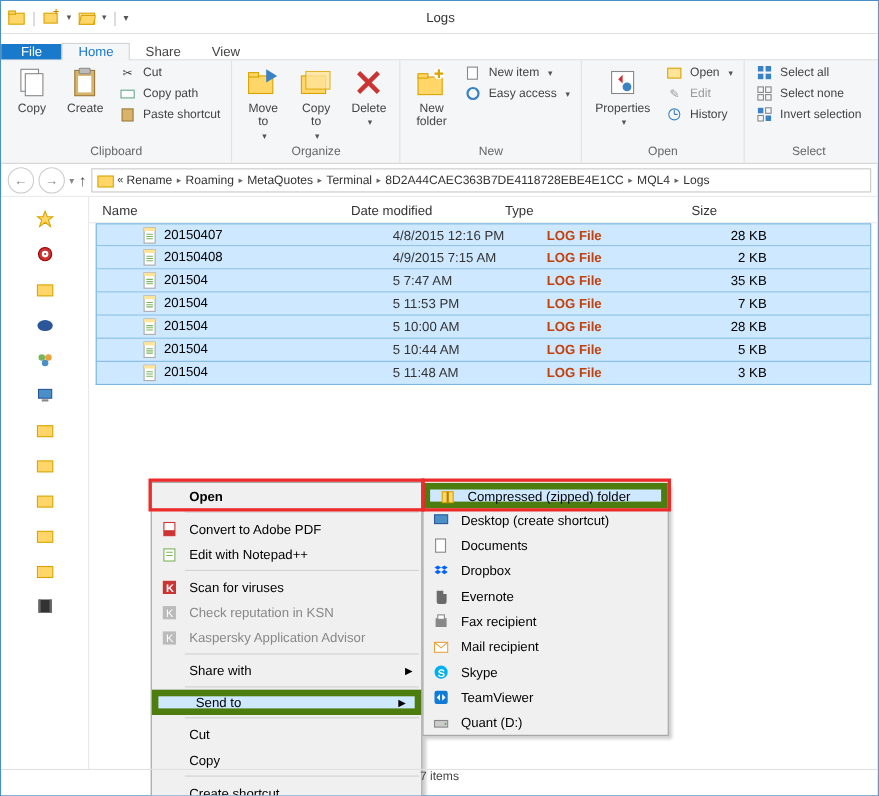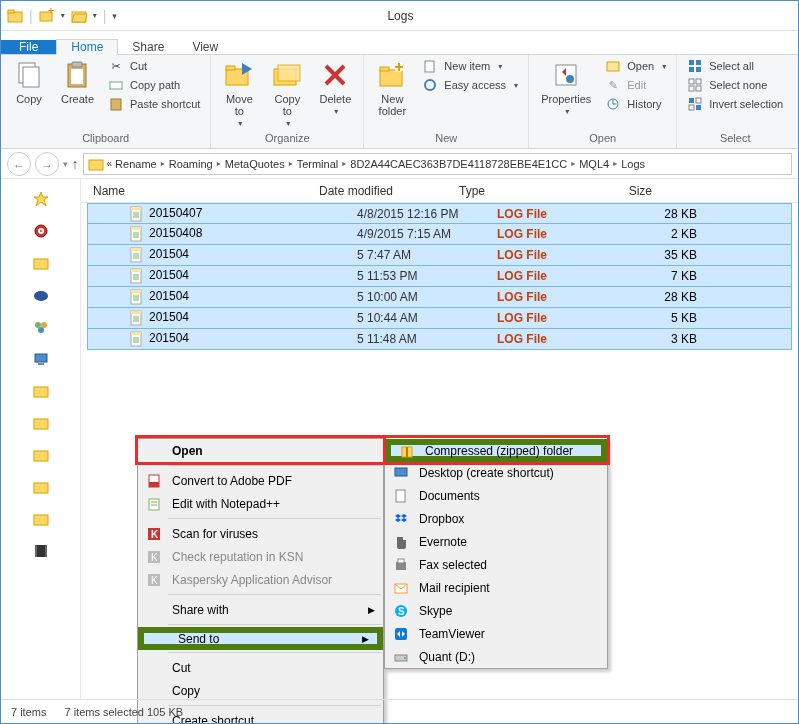--- a/index.html
+++ b/index.html
@@ -39,21 +39,21 @@
 .col-size { width: 90px; text-align: right; }
 .rows { }
 .row { height: 21px; display: flex; align-items: center; font-size: 12px; background: #cde8ff; border: 1px solid #7bb7e0; border-top: none; margin: 0 6px 0 6px; }
 .row:first-child { border-top: 1px solid #7bb7e0; }
 .row .cell { overflow: hidden; text-overflow: ellipsis; white-space: nowrap; }
 .row .c-name { width: 228px; display: flex; align-items: flex-start; gap: 4px; padding-left: 0; margin-left: 41px; }
 .row .c-date { width: 140px; color: #333; }
 .row .c-type { width: 120px; color: #c2410c; font-weight: bold; }
 .row .c-size { width: 90px; text-align: right; padding-right: 10px; }
 .file-icon { width: 16px; height: 16px; display: inline-block; }
-.statusbar { position: absolute; bottom: 0; left: 0; right: 0; height: 24px; border-top: 1px solid #e0e0e0; display: flex; align-items: center; font-size: 11px; color: #444; padding: 0 10px; gap: 18px; }
+.statusbar { position: absolute; bottom: 0; left: 0; right: 0; height: 24px; border-top: 1px solid #e0e0e0; display: flex; align-items: center; font-size: 11px; color: #444; padding: 0 21px; gap: 18px; flex-direction: column; }
 .ctx-menu { position: absolute; background: #f0f0f0; border: 1px solid #a0a0a0; font-size: 12px; box-shadow: 3px 3px 3px rgba(0,0,0,.2); }
 .ctx-item { height: 23px; display: flex; align-items: center; padding: 0 18px 0 34px; position: relative; white-space: nowrap; }
 .ctx-item.hover { background: #cde8ff; border: 6px solid #4d7c0f; height: 23px; margin: -1px 0; }
 .ctx-item .arrow { position: absolute; right: 8px; font-size: 9px; }
 .ctx-item .mi-icon { position: absolute; left: 8px; width: 16px; height: 16px; display: inline-flex; align-items: center; justify-content: center; }
 .ctx-item.dis { color: #888; }
 .ctx-sep { height: 1px; background: #d0d0d0; margin: 3px 2px 3px 30px; }
 .ctx1 { left: 136px; top: 437px; width: 247px; }
 .ctx2 { left: 383px; top: 438px; width: 224px; }
 .red-box { position: absolute; border: 3px solid #ec2b2b; pointer-events: none; }
@@ -664,21 +664,21 @@
       </span>
       <span>Evernote</span>
     </div>
   <div class="ctx-item">
       <span class="mi-icon">
         <svg width="14" height="14">
           <rect x="2" y="4" width="10" height="8" fill="#888"></rect>
           <rect x="4" y="1" width="6" height="4" fill="#fff" stroke="#888"></rect>
         </svg>
       </span>
-      <span>Fax selected</span>
+      <span>Fax recipient</span>
     </div>
   <div class="ctx-item">
       <span class="mi-icon">
         <svg width="14" height="14">
           <rect x="1" y="3" width="12" height="9" fill="#fff" stroke="#e8a33d"></rect>
           <polyline points="1,3 7,8 13,3" fill="none" stroke="#e8a33d"></polyline>
         </svg>
       </span>
       <span>Mail recipient</span>
     </div>

